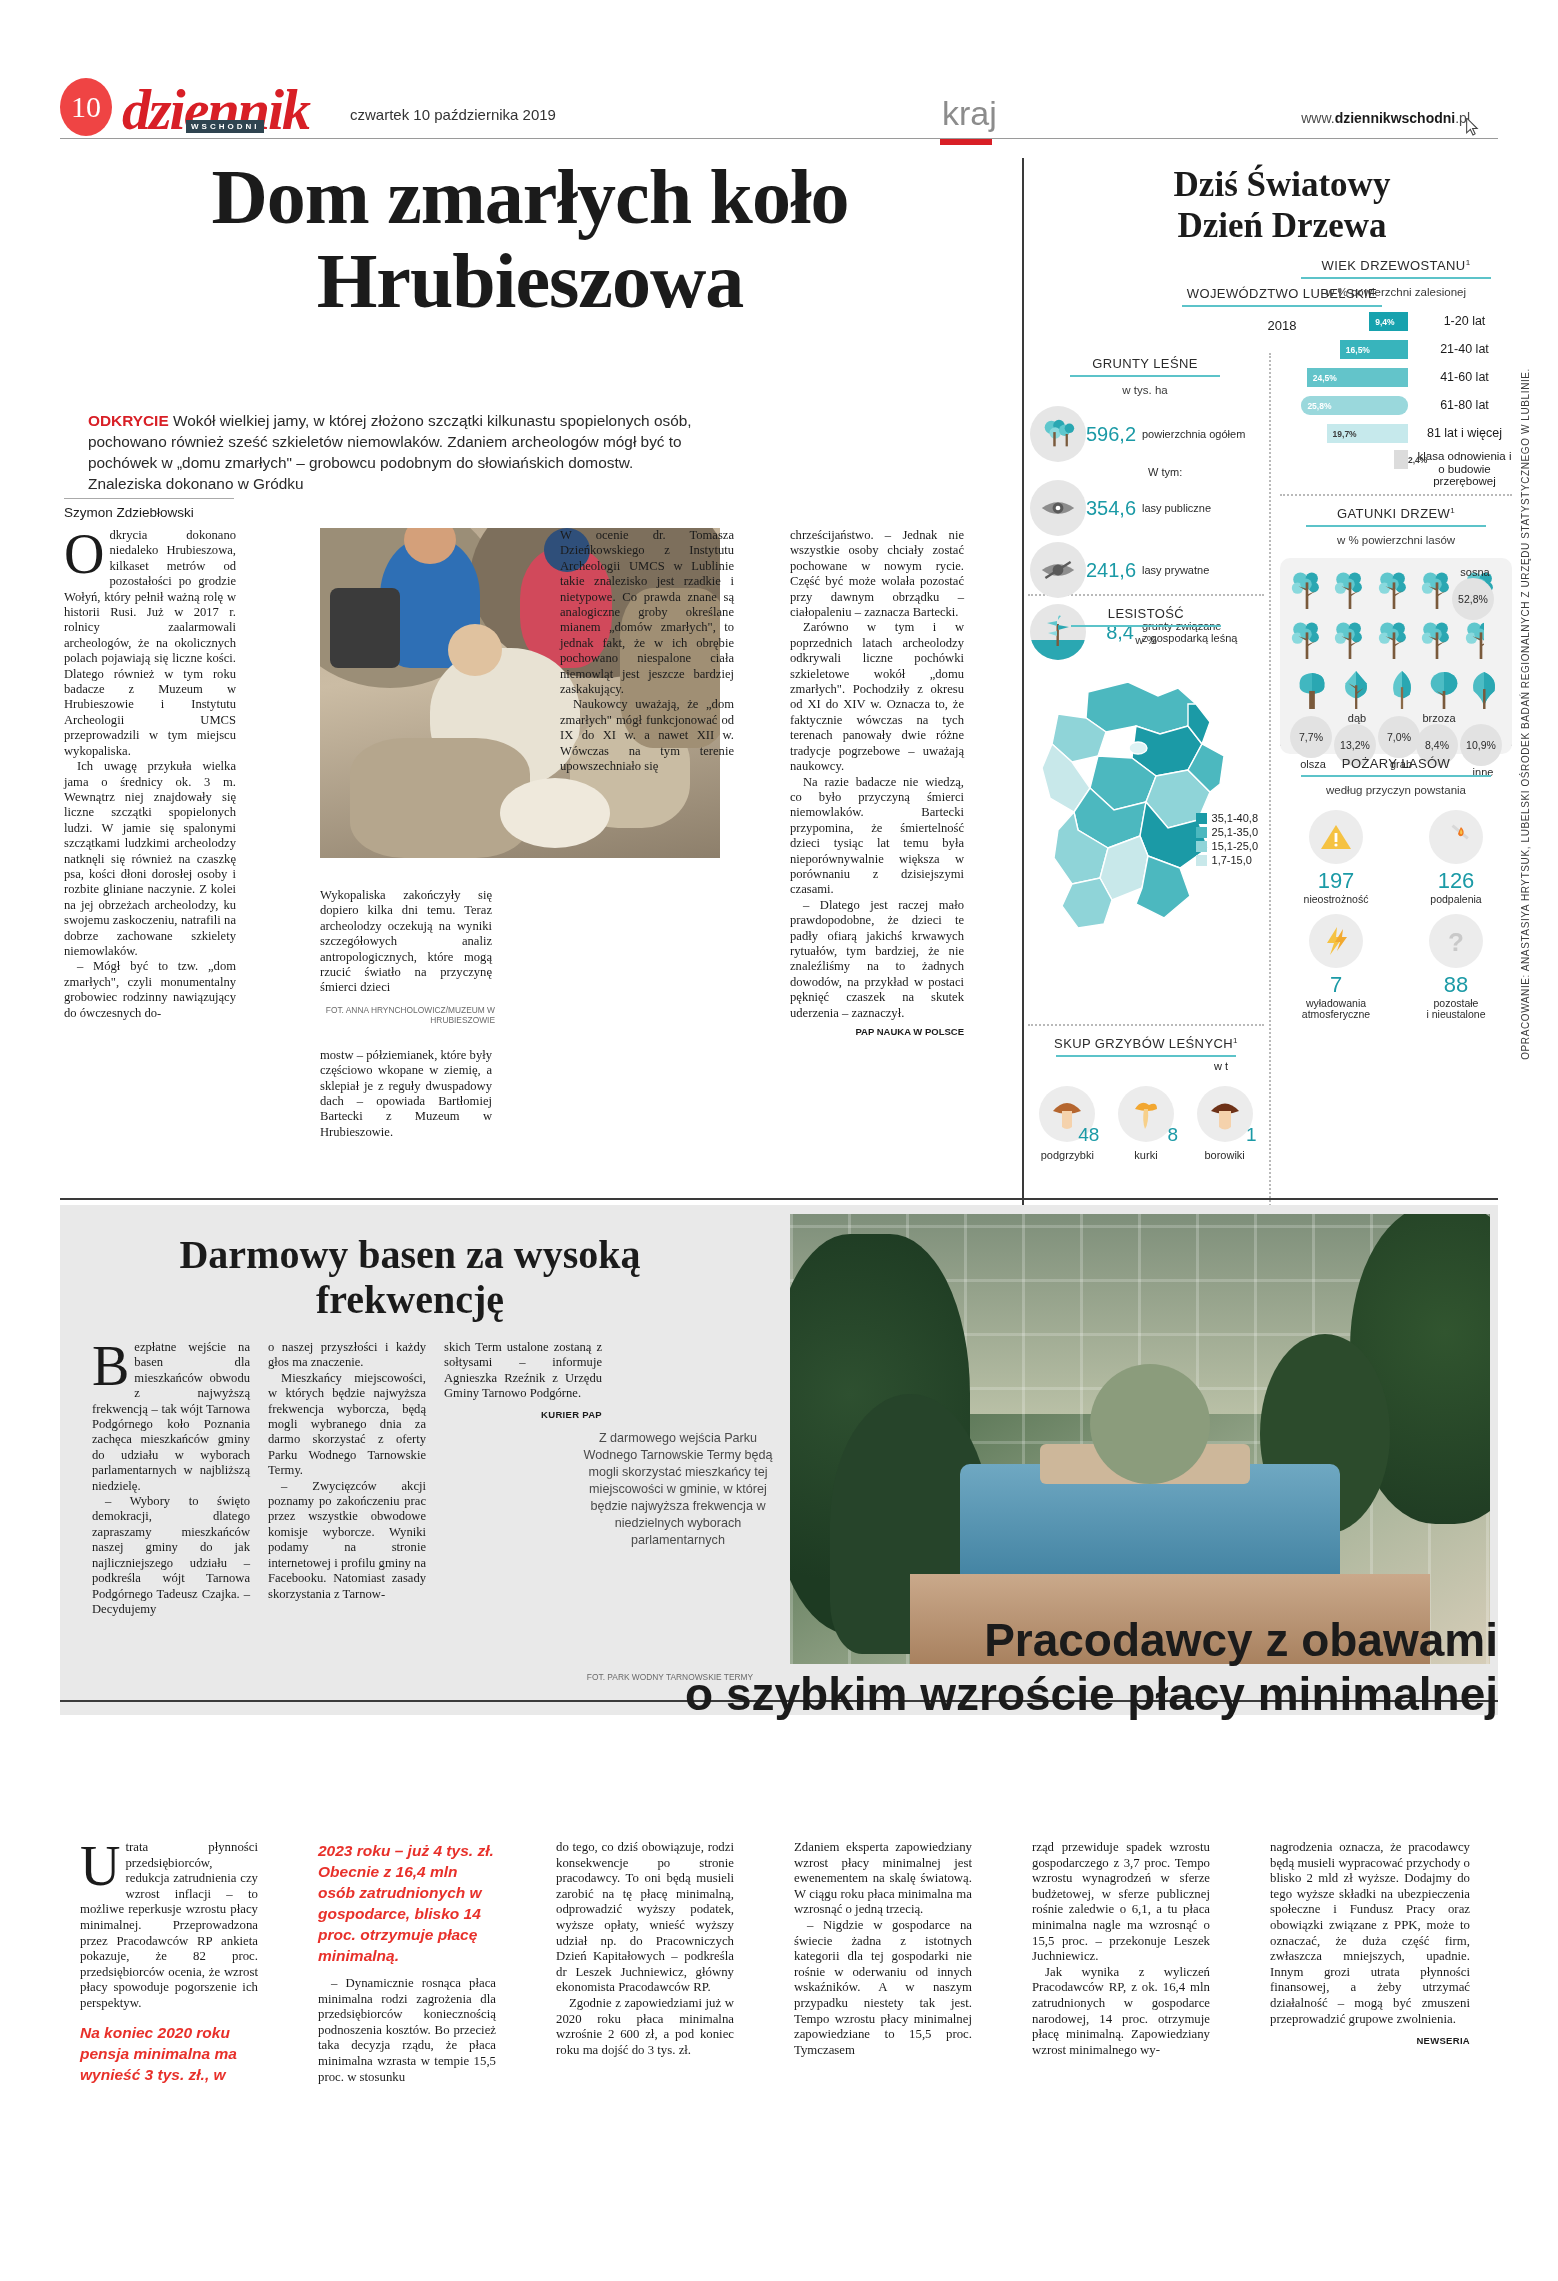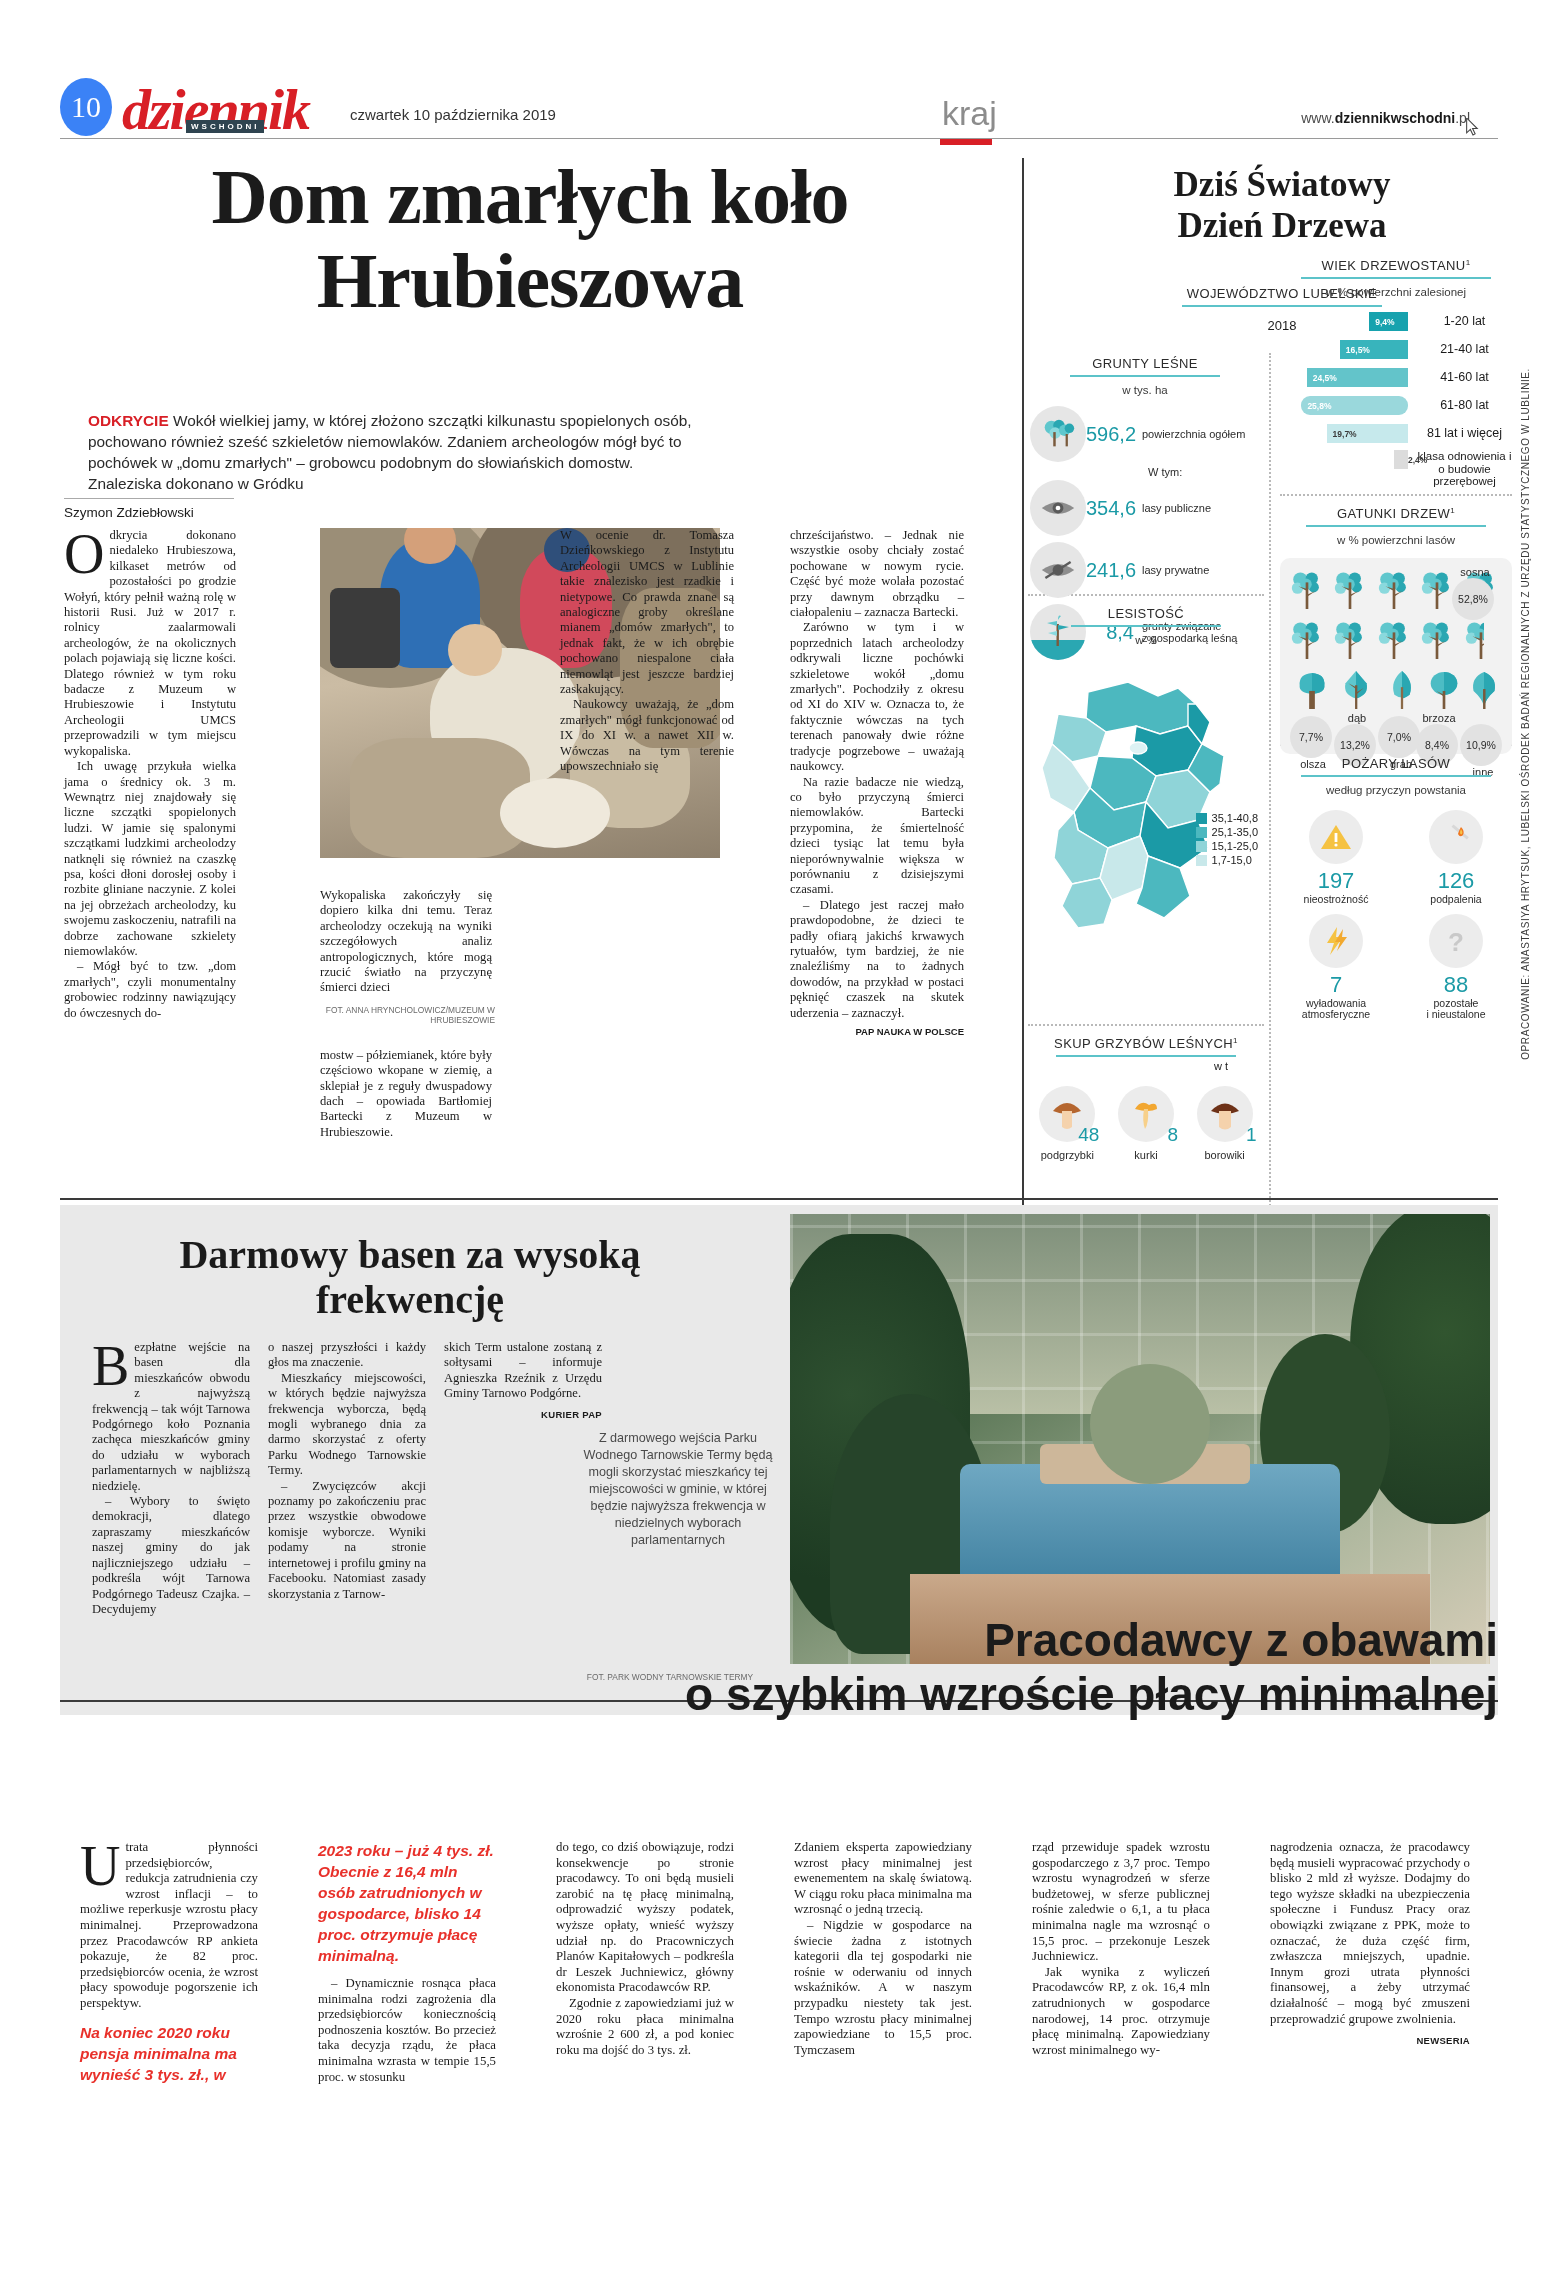--- a/index.html
+++ b/index.html
@@ -10,21 +10,21 @@
     color:#1b1b1b;
     position:relative;
     overflow:hidden;
   }
   .page { position:relative; width:1558px; height:2281px; padding:0; }
 
   
   .masthead { position:absolute; left:60px; top:78px; width:1440px; height:60px; }
   .pagenum-circle {
     position:absolute; left:0; top:0; width:52px; height:58px;
-    background:#3b82f6; border-radius:50%;
+    background:#ef4444; border-radius:50%;
     display:flex; align-items:center; justify-content:center;
   }
   .pagenum-circle span { color:#fff; font-family:"Liberation Serif", serif; font-size:30px; }
   .logo-word {
     position:absolute; left:62px; top:-2px;
     font-family:"Liberation Serif", serif;
     font-weight:bold; font-style:italic;
     font-size:58px; color:#d81f26; letter-spacing:-2px;
   }
   .logo-sub {
@@ -782,21 +782,21 @@
 
   <div class="bot-col" id="b1">
     <p style="text-indent:0"><span class="dropcap">U</span><span>trata płynności przedsiębiorców, redukcja zatrudnienia czy wzrost inflacji – to możliwe reperkusje wzrostu płacy minimalnej. Przeprowadzona przez Pracodawców RP ankieta pokazuje, że 82 proc. przedsiębiorców ocenia, że wzrost płacy spowoduje pogorszenie ich perspektyw.</span></p>
     <p class="quote-red" style="margin-top:10px">Na koniec 2020 roku pensja minimalna ma wynieść 3 tys. zł., w</p>
   </div>
   <div class="bot-col" id="b2">
     <p class="quote-red">2023 roku – już 4 tys. zł. Obecnie z 16,4 mln osób zatrudnionych w gospodarce, blisko 14 proc. otrzymuje płacę minimalną.</p>
     <p style="text-indent:13px">– Dynamicznie rosnąca płaca minimalna rodzi zagrożenia dla przedsiębiorców koniecznością podnoszenia kosztów. Bo przecież taka decyzja rządu, że płaca minimalna wzrasta w tempie 15,5 proc. w stosunku</p>
   </div>
   <div class="bot-col" id="b3">
-    <p style="text-indent:0">do tego, co dziś obowiązuje, rodzi konsekwencje po stronie pracodawcy. To oni będą musieli zarobić na tę płacę minimalną, odprowadzić wyższy podatek, wyższe opłaty, wnieść wyższy udział np. do Pracowniczych Planów Kapitałowych – podkreśla dr Leszek Juchniewicz, główny ekonomista Pracodawców RP.</p>
+    <p style="text-indent:0">do tego, co dziś obowiązuje, rodzi konsekwencje po stronie pracodawcy. To oni będą musieli zarobić na tę płacę minimalną, odprowadzić wyższy podatek, wyższe opłaty, wnieść wyższy udział np. do Pracowniczych Dzień Kapitałowych – podkreśla dr Leszek Juchniewicz, główny ekonomista Pracodawców RP.</p>
     <p style="text-indent:13px">Zgodnie z zapowiedziami już w 2020 roku płaca minimalna wzrośnie 2 600 zł, a pod koniec roku ma dojść do 3 tys. zł.</p>
   </div>
   <div class="bot-col" id="b4">
     <p style="text-indent:0">Zdaniem eksperta zapowiedziany wzrost płacy minimalnej jest ewenementem na skalę światową. W ciągu roku płaca minimalna ma wzrosnąć o jedną trzecią.</p>
     <p style="text-indent:13px">– Nigdzie w gospodarce na świecie żadna z istotnych kategorii dla tej gospodarki nie rośnie w oderwaniu od innych wskaźników. A w naszym przypadku niestety tak jest. Tempo wzrostu płacy minimalnej zapowiedziane to 15,5 proc. Tymczasem</p>
   </div>
   <div class="bot-col" id="b5">
     <p style="text-indent:0">rząd przewiduje spadek wzrostu gospodarczego z 3,7 proc. Tempo wzrostu wynagrodzeń w sferze budżetowej, w sferze publicznej rośnie zaledwie o 6,1, a tu płaca minimalna nagle ma wzrosnąć o 15,5 proc. – przekonuje Leszek Juchniewicz.</p>
     <p style="text-indent:13px">Jak wynika z wyliczeń Pracodawców RP, z ok. 16,4 mln zatrudnionych w gospodarce narodowej, 14 proc. otrzymuje płacę minimalną. Zapowiedziany wzrost minimalnego wy-</p>
   </div>

